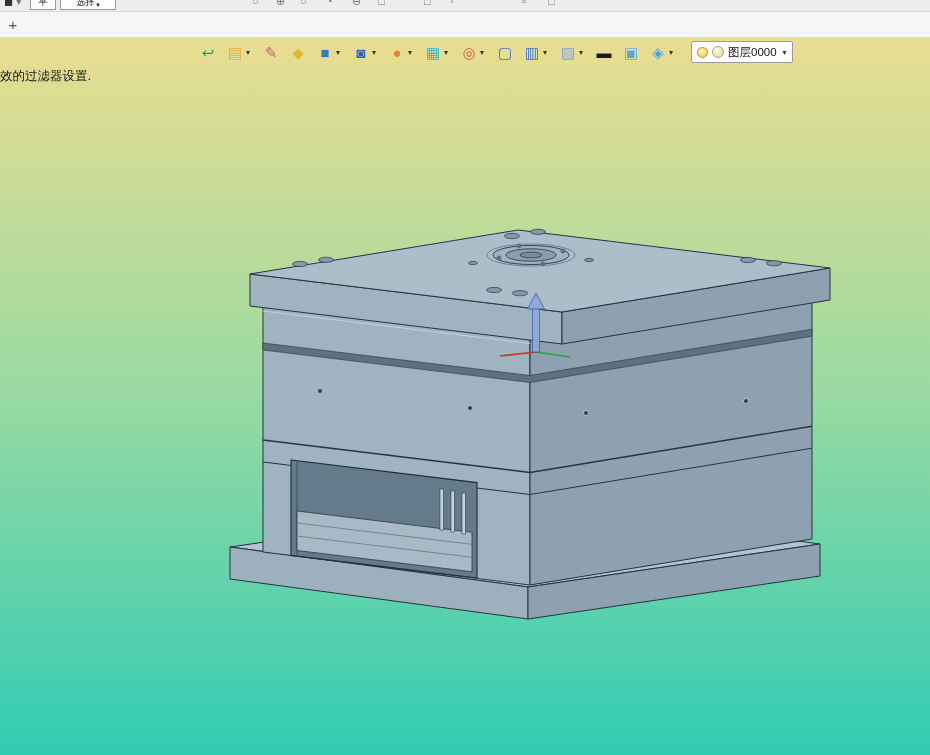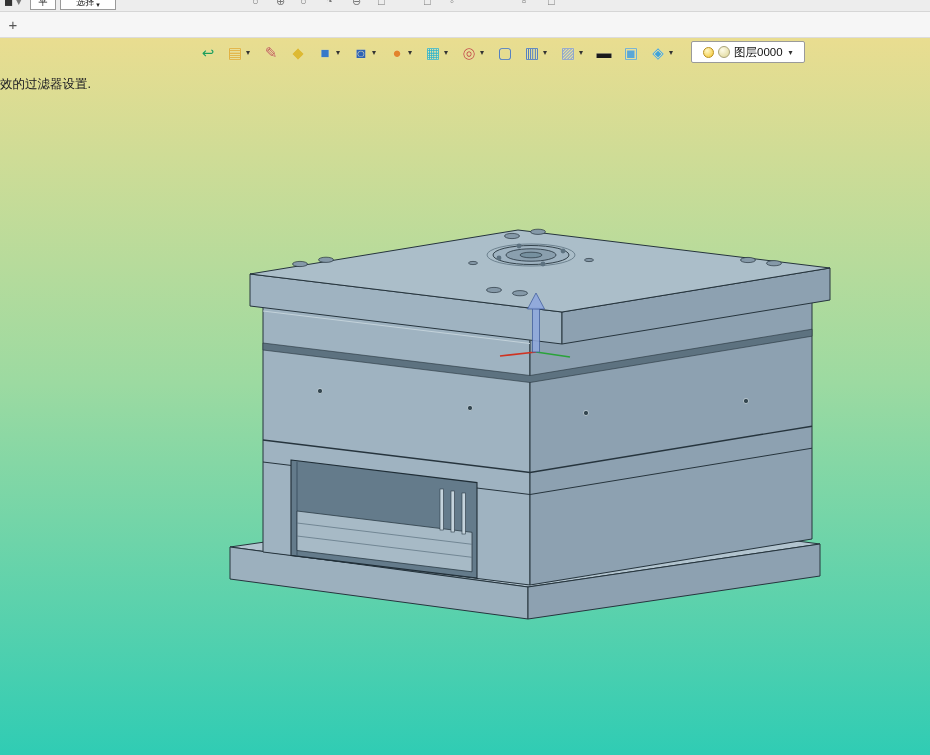--- a/index.html
+++ b/index.html
@@ -57,36 +57,36 @@
     padding:0 1px;cursor:pointer;border-radius:2px;
   }
   .tb-glyph{
     width:20px;height:20px;display:flex;align-items:center;justify-content:center;
     font-size:15px;line-height:1;text-shadow:0 0 1px rgba(255,255,255,.6);
   }
   .dd{font-size:8px;color:#333;width:8px;}
   .layer-combo{
     margin-left:8px;height:20px;background:#fff;border:1px solid #9a9a9a;
     border-radius:2px;display:flex;align-items:center;gap:4px;
-    padding:0 11px;font-size:11.5px;color:#111;cursor:pointer;
+    padding:0 5px;font-size:11.5px;color:#111;cursor:pointer;
   }
   .bulb{
     width:9px;height:9px;border-radius:50%;
     background:radial-gradient(circle at 35% 30%,#fff8c8,#f4c52c);
     border:1px solid #b9901e;
   }
   .ball{
     width:10px;height:10px;border-radius:50%;
     background:radial-gradient(circle at 35% 30%,#fdfbe8,#ded593);
     border:1px solid #a9a379;
   }
   .combo-dd{font-size:8px;color:#333;margin-left:2px;}
 
   .status-text{
-    position:absolute;left:0;top:38px;font-size:12.5px;color:#16161f;
+    position:absolute;left:0;top:30px;font-size:12.5px;color:#16161f;
   }
 </style>
 </head>
 <body>
 
 <div class="screen">
 
   <div class="top-strip">
     <span class="frag" style="left:4px;color:#333;">◼</span>
     <span class="frag" style="left:16px;">▾</span>

